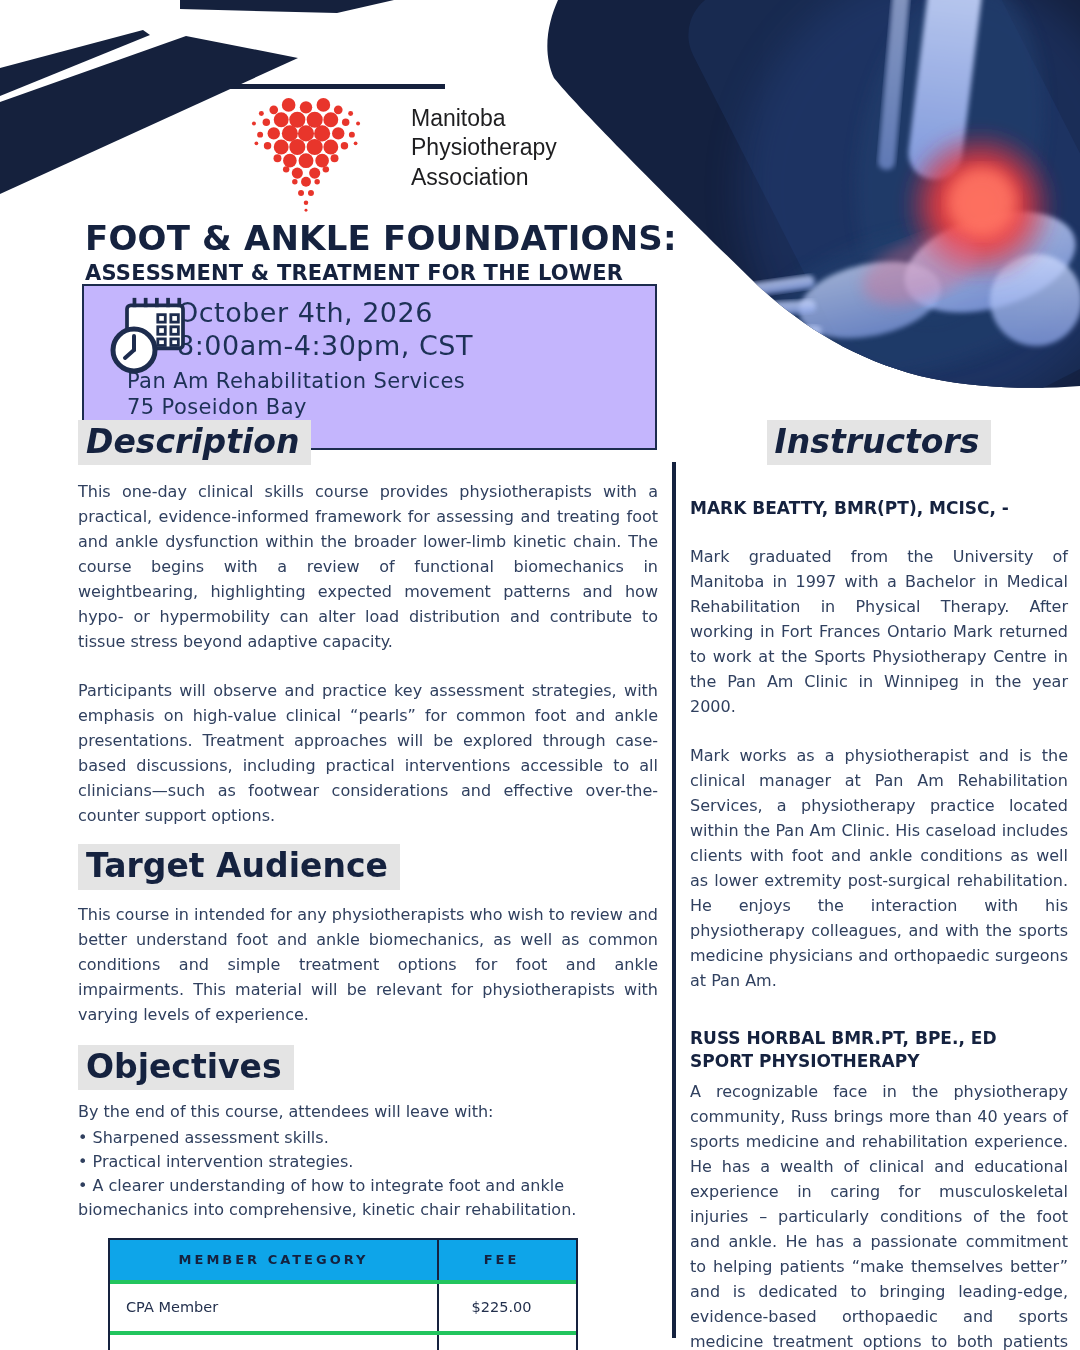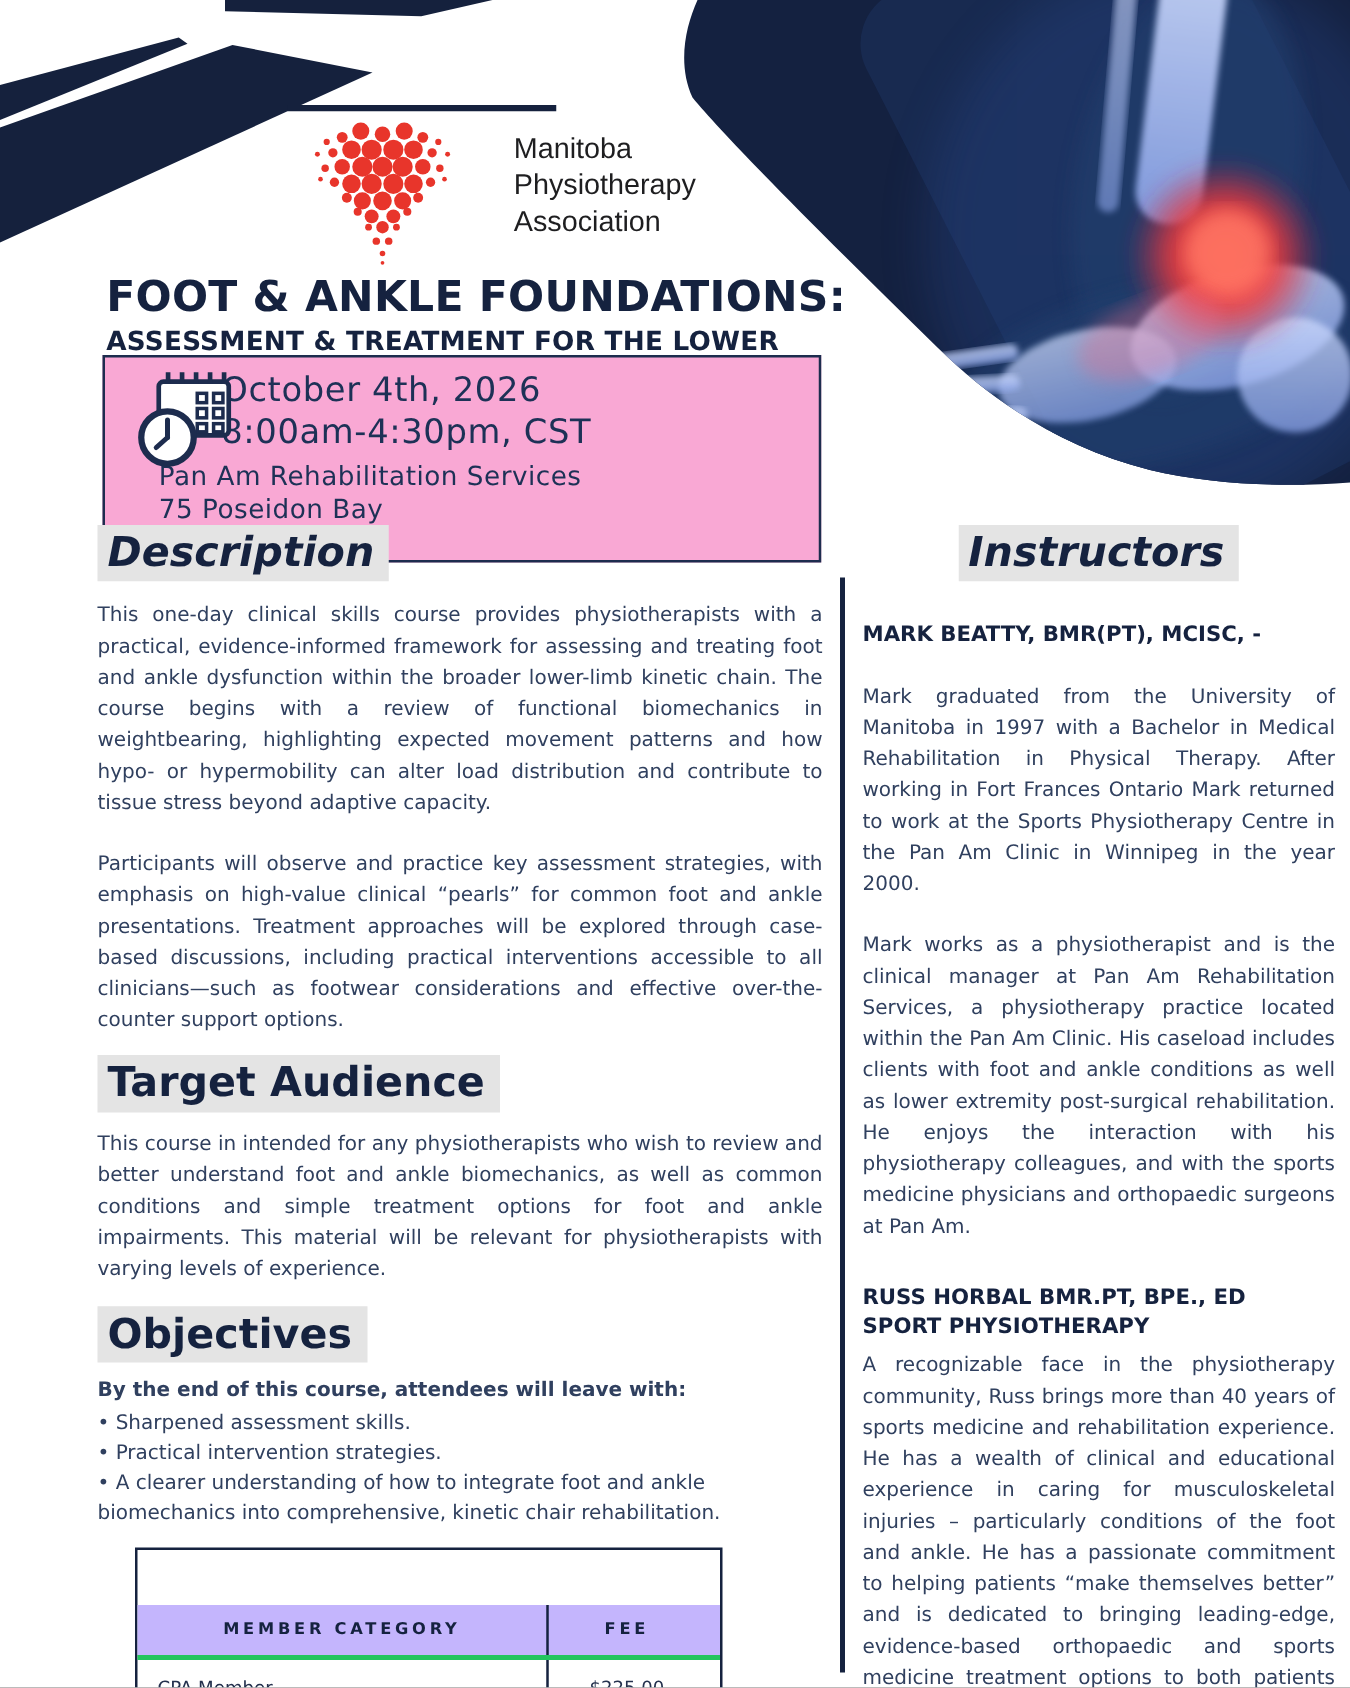--- a/index.html
+++ b/index.html
@@ -23,21 +23,21 @@
   .logo-text { margin-left:18px; margin-top:14px; font-size:23px; line-height:1.28; color:#1e1e20; font-family:"Liberation Sans", sans-serif; }
 
   
   .title-wrap { position:absolute; left:85px; top:218px; width:600px; }
   .main-title { font-size:34px; font-weight:800; color:#15223f; letter-spacing:.2px; }
   .sub-title  { font-size:21px; font-weight:700; color:#15223f; margin-top:3px; letter-spacing:.2px; }
 
   
   .event-box {
     position:absolute; left:82px; top:284px; width:575px; height:166px;
-    border:2px solid #1d2c4e; background:#f9a8d4; color:#1d3156;
+    border:2px solid #1d2c4e; background:#c4b5fd; color:#1d3156;
   }
   .event-icons { position:absolute; left:24px; top:6px; width:88px; height:86px; }
   .cal-icon { position:absolute; left:14px; top:4px; }
   .clk-icon { position:absolute; left:0px; top:32px; }
   .event-line-big { font-size:27px; line-height:33px; margin-left:93px; letter-spacing:.5px; }
   .event-line-big.first { margin-top:10px; }
   .event-line-small { font-size:21px; line-height:26px; margin-left:43px; letter-spacing:.4px; }
   .event-line-small.first { margin-top:6px; }
 
   
@@ -51,26 +51,26 @@
   }
   .chip-row-center { text-align:center; }
 
   .body-p { font-size:16px; line-height:25px; text-align:justify; color:#30405f; }
   .left-col .body-p { margin-bottom:24px; }
 
   .h-target { margin:2px 0 12px; }
   .h-objectives { margin:4px 0 10px; }
 
   .obj-line { font-size:16px; line-height:24px; color:#30405f; }
-  .obj-intro { margin-bottom:2px;font-weight:bold; }
+  .obj-intro { margin-bottom:2px; }
 
   
   .fee-table { margin:16px 0 0 30px; width:470px; border:2px solid #15223f; }
   .fee-row { display:flex; border-top:4px solid #22c55e; }
-  .fee-row.head { border-top:none; background:#c4b5fd;margin-top:44px; }
+  .fee-row.head { border-top:none; background:#0ea5e9; }
   .cell { padding:0 16px; display:flex; align-items:center; }
   .cell-cat { width:329px; border-right:2px solid #15223f; }
   .cell-fee { width:125px; justify-content:center; }
   .fee-row.head .cell { height:40px; font-weight:700; font-size:13px; letter-spacing:3px; color:#15223f; }
   .fee-row.head .cell-cat { justify-content:center; }
   .fee-row:not(.head) .cell { height:47px; font-size:14.5px; color:#23304d; }
 
   
   .instructor-name { text-align:left; font-weight:700; font-size:17px; color:#15223f; margin:32px 0 24px; line-height:1.35; }
   .right-col .body-p { margin-bottom:24px; }

